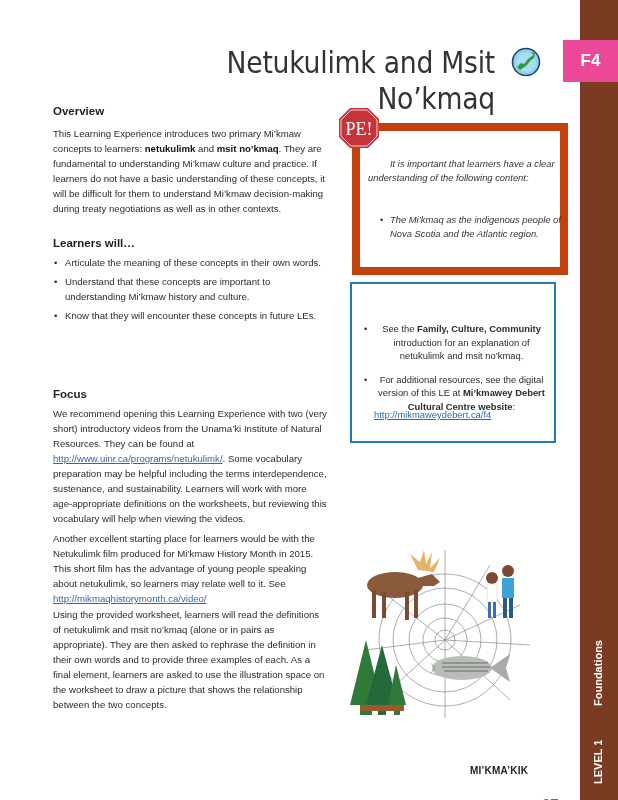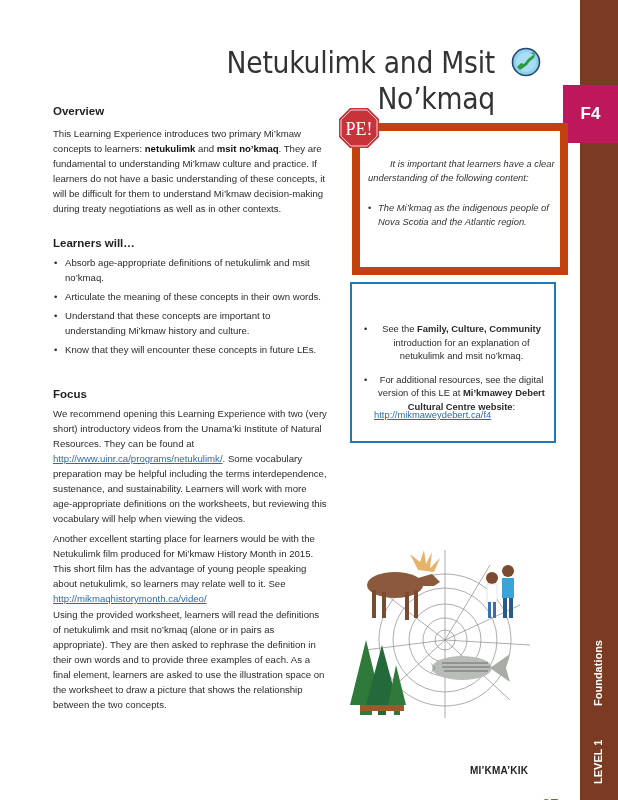--- a/index.html
+++ b/index.html
@@ -1,40 +1,40 @@
 <!DOCTYPE html>
 <html><head>
 <meta charset="utf-8">
 <style>
   html, body { margin:0; padding:0; }
   body { width:618px; height:800px; background:#ffffff; position:relative; overflow:hidden;
          font-family:"Liberation Sans", sans-serif; color:#2a2a2a; }
   .sidebar { position:absolute; left:580px; top:0; width:38px; height:800px; background:#7a3b22; }
-  .tab { position:absolute; left:563px; top:40px; width:55px; height:58px; background:#be185d;
-         color:#ffffff; font-weight:bold; font-size:17px; display:flex; align-items:center; justify-content:center;margin-top:45px; }
+  .tab { position:absolute; left:563px; top:40px; width:55px; height:42px; background:#ec4899;
+         color:#ffffff; font-weight:bold; font-size:17px; display:flex; align-items:center; justify-content:center; }
   .vtext { position:absolute; color:#ffffff; font-size:11px; font-weight:bold; transform:rotate(-90deg);
            transform-origin:left top; white-space:nowrap; }
   .v-found { left:592px; top:706px; }
   .v-level { left:592px; top:784px; }
   .title { position:absolute; left:95px; top:44px; width:400px; text-align:right;
            font-size:31px; font-weight:300; color:#333; letter-spacing:-0.3px; font-family:"DejaVu Sans", sans-serif; font-weight:normal;
            transform:scaleX(0.86); transform-origin:right top; }
   .globe { position:absolute; left:511px; top:47px; width:30px; height:30px; }
   .leftcol { position:absolute; left:53px; top:0; width:275px; font-size:9.6px; line-height:15px; color:#2b2b2b; }
   .h { position:absolute; left:0; font-weight:bold; font-size:11.5px; color:#1f1f1f; }
   .p { position:absolute; left:0; width:275px; }
   .p b { color:#111; }
   a.link { color:#2f6aa8; text-decoration:underline; }
   ul.bul { position:absolute; left:0; margin:0; padding:0; list-style:none; width:275px; }
   ul.bul li { position:relative; padding-left:12px; margin-bottom:4px; }
   ul.bul li::before { content:"•"; position:absolute; left:1px; top:0; }
   .pebox { position:absolute; left:352px; top:123px; width:200px; height:136px; border:8px solid #c2410c; }
   .pe-oct { position:absolute; left:338px; top:107px; width:42px; height:42px; }
   .pe-intro { position:absolute; left:8px; top:26px; width:190px; font-size:9.4px; line-height:13.5px; font-style:italic; color:#333; }
-  .pe-list { position:absolute; left:8px; top:70px; width:190px; margin:0; padding:0; list-style:none; font-size:9.4px; line-height:13.5px; font-style:italic; color:#333; }
+  .pe-list { position:absolute; left:8px; top:70px; width:190px; margin:12px; padding:0; list-style:none; font-size:9.4px; line-height:13.5px; font-style:italic; color:#333; }
   .pe-list li { position:relative; padding-left:10px; margin-bottom:5px; }
   .pe-list li::before { content:"•"; position:absolute; left:0; font-style:normal; }
   .resbox { position:absolute; left:350px; top:282px; width:202px; height:157px; border:2px solid #1f7ab8; }
   .res-head { height:28px; background:#1f7ab8; color:#fff; font-weight:bold; font-style:italic; font-size:14px;
               display:flex; align-items:center; justify-content:center; }
   .res-list { margin:0; padding:0; list-style:none; position:absolute; left:12px; top:38px; width:185px; font-size:9.4px; line-height:13.5px; color:#2b2b2b; }
   .res-list li { position:relative; padding-left:10px; margin-bottom:10px;text-align:center; }
   .res-list li::before { content:"•"; position:absolute; left:0; }
   .res-link { position:absolute; left:22px; top:125px; font-size:9.4px; }
   .illus { position:absolute; left:350px; top:540px; width:190px; height:180px; }
@@ -59,21 +59,20 @@
 </svg>
 
 <div class="leftcol">
   <div class="h" style="top:104px">Overview</div>
   <div class="p" style="top:126px">
     <span>This Learning Experience introduces two primary Mi’kmaw concepts to learners: </span><b>netukulimk</b><span> and </span><b>msit no’kmaq</b><span>. They are fundamental to understanding Mi’kmaw culture and practice. If learners do not have a basic understanding of these concepts, it will be difficult for them to understand Mi’kmaw decision-making during treaty negotiations as well as in other contexts.</span>
   </div>
 
   <div class="h" style="top:236px">Learners will…</div>
   <ul class="bul" style="top:255px">
-    <li>Absorb age-appropriate definitions of netukulimk and msit no’kmaq.</li>
     <li>Articulate the meaning of these concepts in their own words.</li>
     <li>Understand that these concepts are important to understanding Mi’kmaw history and culture.</li>
     <li>Know that they will encounter these concepts in future LEs.</li>
   </ul>
 
   <div class="h" style="top:387px">Focus</div>
   <div class="p" style="top:406px">
     <span>We recommend opening this Learning Experience with two (very short) introductory videos from the Unama’ki Institute of Natural Resources. They can be found at </span><a class="link">http://www.uinr.ca/programs/netukulimk/</a><span>. Some vocabulary preparation may be helpful including the terms interdependence, sustenance, and sustainability. Learners will work with more age-appropriate definitions on the worksheets, but reviewing this vocabulary will help when viewing the videos.</span>
   </div>
   <div class="p" style="top:531px">

